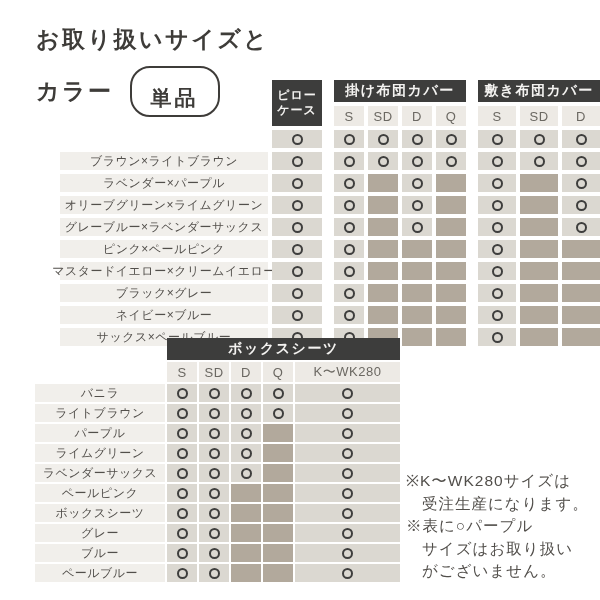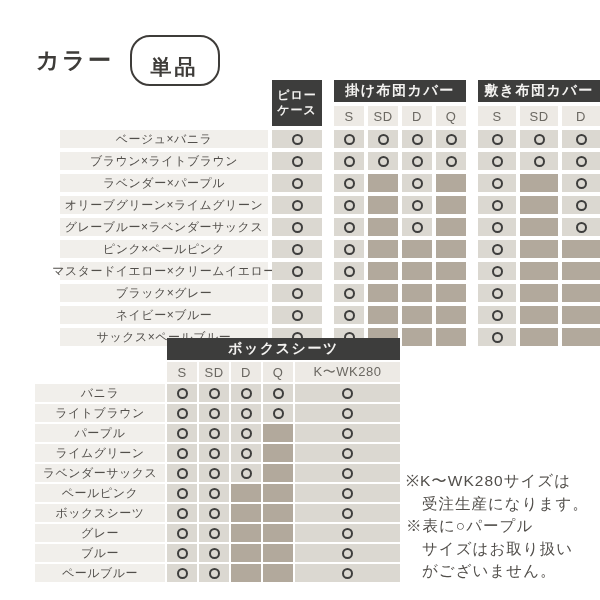--- a/index.html
+++ b/index.html
@@ -52,41 +52,41 @@
   }
   .fn { white-space:nowrap; }
   .indent { padding-left:16px; }
 </style>
 </head>
 <body>
 
 <div class="page">
 
   <div class="title">
+    <div class="title-l1">お取り扱いサイズと</div>
     <div class="title-l2">
       <span>カラー</span>
       <span class="pill">単品</span>
     </div>
   </div>
 
   <div class="covers">
     <div class="cell dark pillow" style="grid-column:2;grid-row:1/3">
       <span>ピロー</span>
       <span>ケース</span>
     </div>
     <div class="cell dark" style="grid-column:4/8;grid-row:1">掛け布団カバー</div>
     <div class="cell dark" style="grid-column:9/12;grid-row:1">敷き布団カバー</div>
   <div class="cell sub" style="grid-area: 2 / 4;">S</div>
       <div class="cell sub" style="grid-area: 2 / 5;">SD</div>
       <div class="cell sub" style="grid-area: 2 / 6;">D</div>
       <div class="cell sub" style="grid-area: 2 / 7;">Q</div>
       <div class="cell sub" style="grid-area: 2 / 9;">S</div>
       <div class="cell sub" style="grid-area: 2 / 10;">SD</div>
       <div class="cell sub" style="grid-area: 2 / 11;">D</div>
-      <div class="cell lbl" style="grid-area: 3 / 1;">ベージュ×バニラ</div>
       <div class="cell on" style="grid-area: 3 / 2;">
         <span class="mark"></span>
       </div>
       <div class="cell on" style="grid-area: 3 / 4;">
         <span class="mark"></span>
       </div>
       <div class="cell on" style="grid-area: 3 / 5;">
         <span class="mark"></span>
       </div>
       <div class="cell on" style="grid-area: 3 / 6;">

